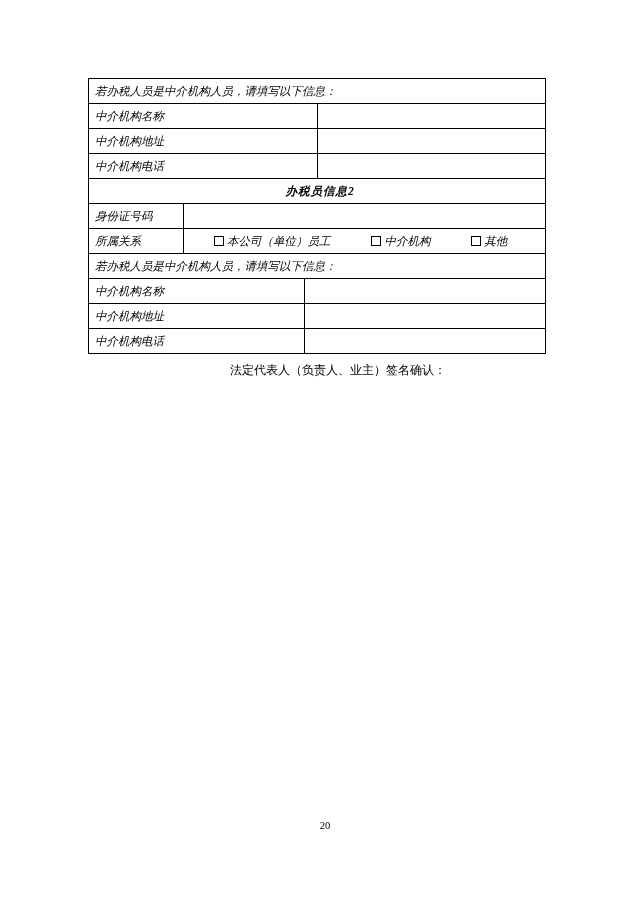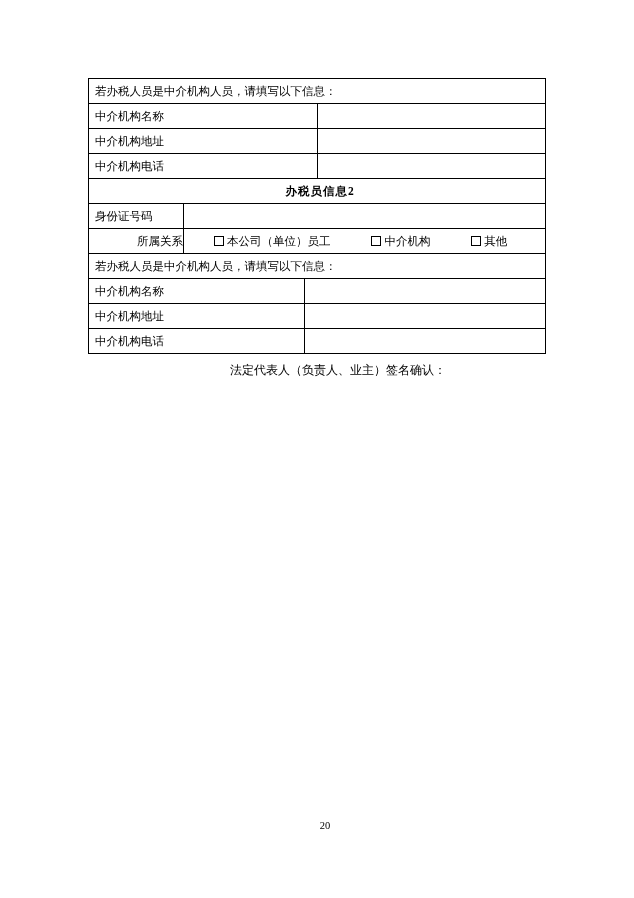--- a/index.html
+++ b/index.html
@@ -34,20 +34,21 @@
     table-layout: fixed;
   }
   table.form td {
     border: 1px solid #000;
     padding: 0 0 0 6px;
     height: 24px;
     font-size: 11.5px;
     line-height: 1.25;
     vertical-align: middle;
     font-family: "Liberation Serif", "DejaVu Serif", serif;
+    font-style: italic;
   }
   td.tall {
     height: 34px;
   }
   td.label-cell {
     white-space: nowrap;
   }
   .title-cell {
     text-align: center;
     font-weight: bold;
@@ -150,21 +151,21 @@
     </tbody>
       </table>
 
     <table class="form" style="margin-top:-1px;">
       <tbody>
       <tr>
         <td class="label-cell" style="width:88px;">身份证号码</td>
         <td class="blank" colspan="3"></td>
       </tr>
       <tr>
-        <td class="label-cell" style="width:88px;text-align:right;">所属关系</td>
+        <td class="label-cell" style="width:88px;">所属关系</td>
         <td class="cb-group" colspan="3">
           <span class="cb"><span class="box"></span><span>本公司（单位）员工</span></span>
           <span class="cb"><span class="box"></span><span>中介机构</span></span>
           <span class="cb"><span class="box"></span><span>其他</span></span>
         </td>
       </tr>
       <tr>
         <td colspan="4" class="tall">若办税人员是中介机构人员，请填写以下信息：</td>
       </tr>
       <tr>

